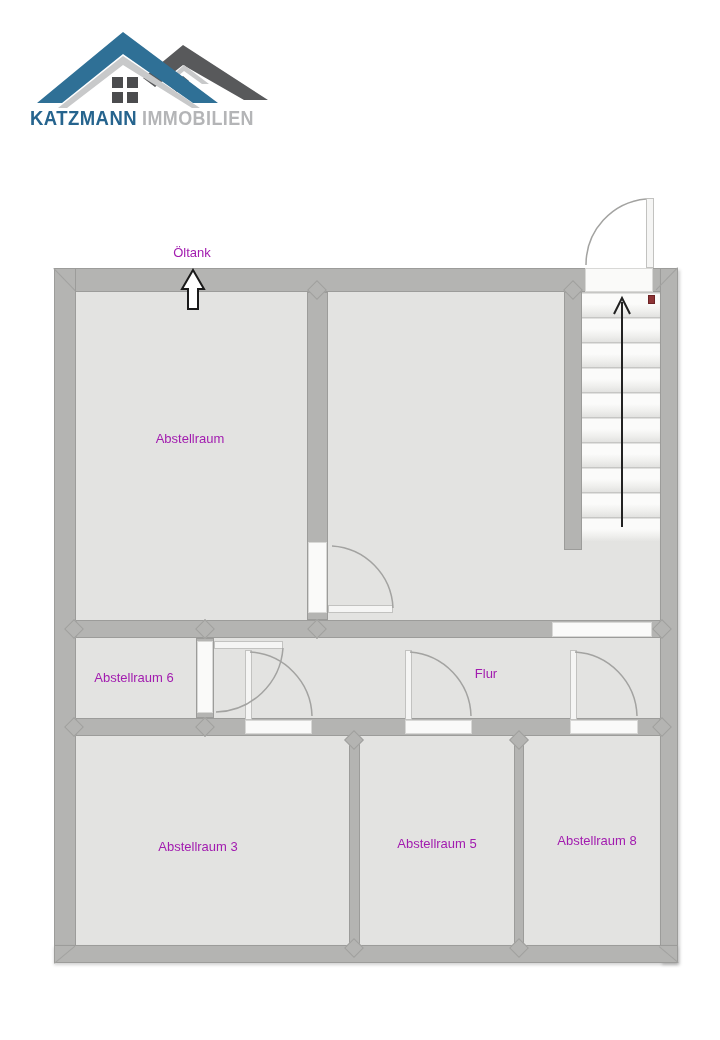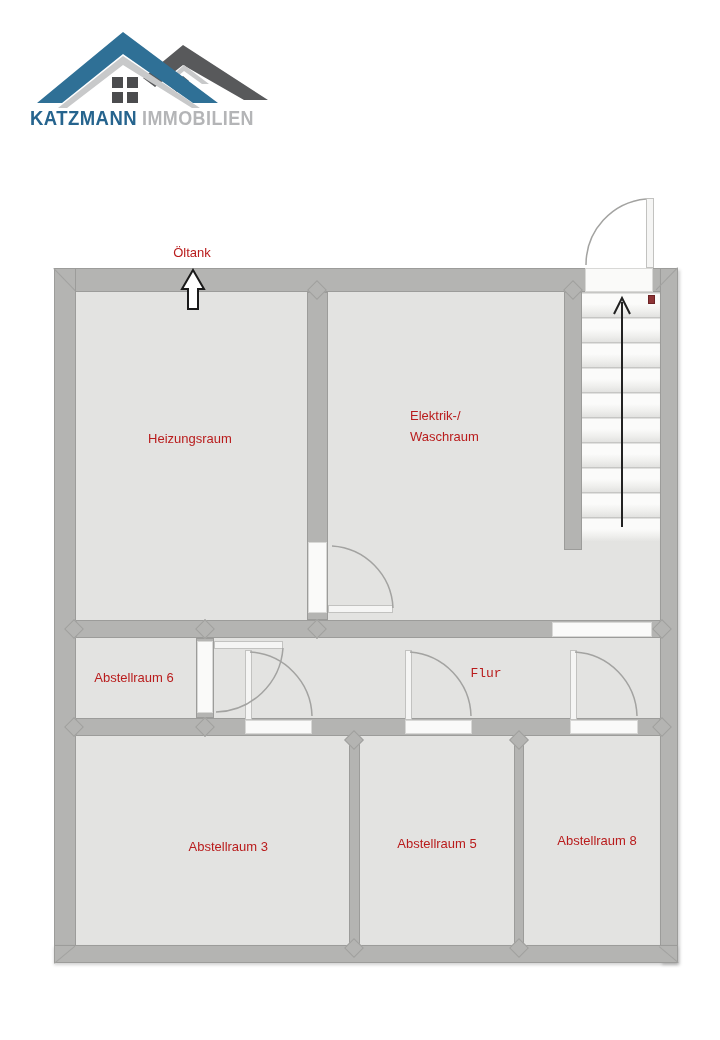--- a/index.html
+++ b/index.html
@@ -10,21 +10,21 @@
   .floor{position:absolute;background:#e3e3e1;}
   .wall{position:absolute;background:#b4b4b2;border:1px solid #9c9c9a;box-sizing:border-box;}
   .opening{position:absolute;background:#fafaf9;border:1px solid #d8d8d6;box-sizing:border-box;z-index:4;}
   .leaf{position:absolute;background:#f5f5f4;border:1px solid #c2c2c0;box-sizing:border-box;z-index:5;}
   .wedge{position:absolute;width:14px;height:14px;background:#b4b4b2;border:1px solid #a0a09e;
          box-sizing:border-box;transform:rotate(45deg);z-index:3;}
   .miter{position:absolute;width:31px;height:1px;background:#a2a2a0;transform-origin:0 0;z-index:3;}
   .stairs{position:absolute;z-index:2;background:
       repeating-linear-gradient(to bottom,#c6c6c4 0px,#c6c6c4 1px,#fbfbfa 2px,#fbfbfa 12px,#efefed 19px,#e2e2e0 25px);}
   .marker{position:absolute;z-index:6;background:#8e3436;border:1px solid #6d2325;box-sizing:border-box;}
-  .roomlabel{position:absolute;z-index:7;color:#b91c1c;font-size:13px;line-height:16px;
+  .roomlabel{position:absolute;z-index:7;color:#a21caf;font-size:13px;line-height:16px;
              text-align:center;white-space:nowrap;}
   .roomlabel.left{text-align:left;}
   svg.overlay{position:absolute;left:0;top:0;z-index:6;pointer-events:none;}
   .walls-layer{position:absolute;inset:0;z-index:3;}
   .shadow-r{box-shadow:2px 2px 3px rgba(0,0,0,0.18);}
   .shadow-b{box-shadow:0 2px 3px rgba(0,0,0,0.18);}
 </style>
 </head>
 <body>
 
@@ -121,30 +121,26 @@
     <g stroke="#222222" stroke-width="2" fill="none">
       <line x1="622" y1="527" x2="622" y2="302"></line>
       <path d="M614,314 L622,298 L630,314"></path>
     </g>
 
     <polygon points="193,270 204,289 198,289 198,309 188,309 188,289 182,289" fill="#ffffff" stroke="#1a1a1a" stroke-width="2" stroke-linejoin="miter"></polygon>
   </svg>
 
   <div class="roomlabel" style="left:150px;top:245px;width:84px;">Öltank</div>
 
-  <div class="roomlabel" style="left:120px;top:431px;width:140px;">Heizungsraum</div>
+  <div class="roomlabel" style="left:120px;top:431px;width:140px;">Abstellraum</div>
 
-  <div class="roomlabel left" style="left:410px;top:405px;width:130px;line-height:21px;">
-    <div>Elektrik-/</div>
-    <div>Waschraum</div>
-  </div>
 
   <div class="roomlabel" style="left:64px;top:670px;width:140px;">Abstellraum 6</div>
 
-  <div class="roomlabel" style="left:446px;top:666px;width:80px;font-family:Liberation Mono, monospace;">Flur</div>
+  <div class="roomlabel" style="left:446px;top:666px;width:80px;">Flur</div>
 
-  <div class="roomlabel" style="left:128px;top:839px;width:140px;text-align:right;">Abstellraum 3</div>
+  <div class="roomlabel" style="left:128px;top:839px;width:140px;">Abstellraum 3</div>
 
   <div class="roomlabel" style="left:367px;top:836px;width:140px;">Abstellraum 5</div>
 
   <div class="roomlabel" style="left:527px;top:833px;width:140px;">Abstellraum 8</div>
 
 </div>
 
 </body></html>

